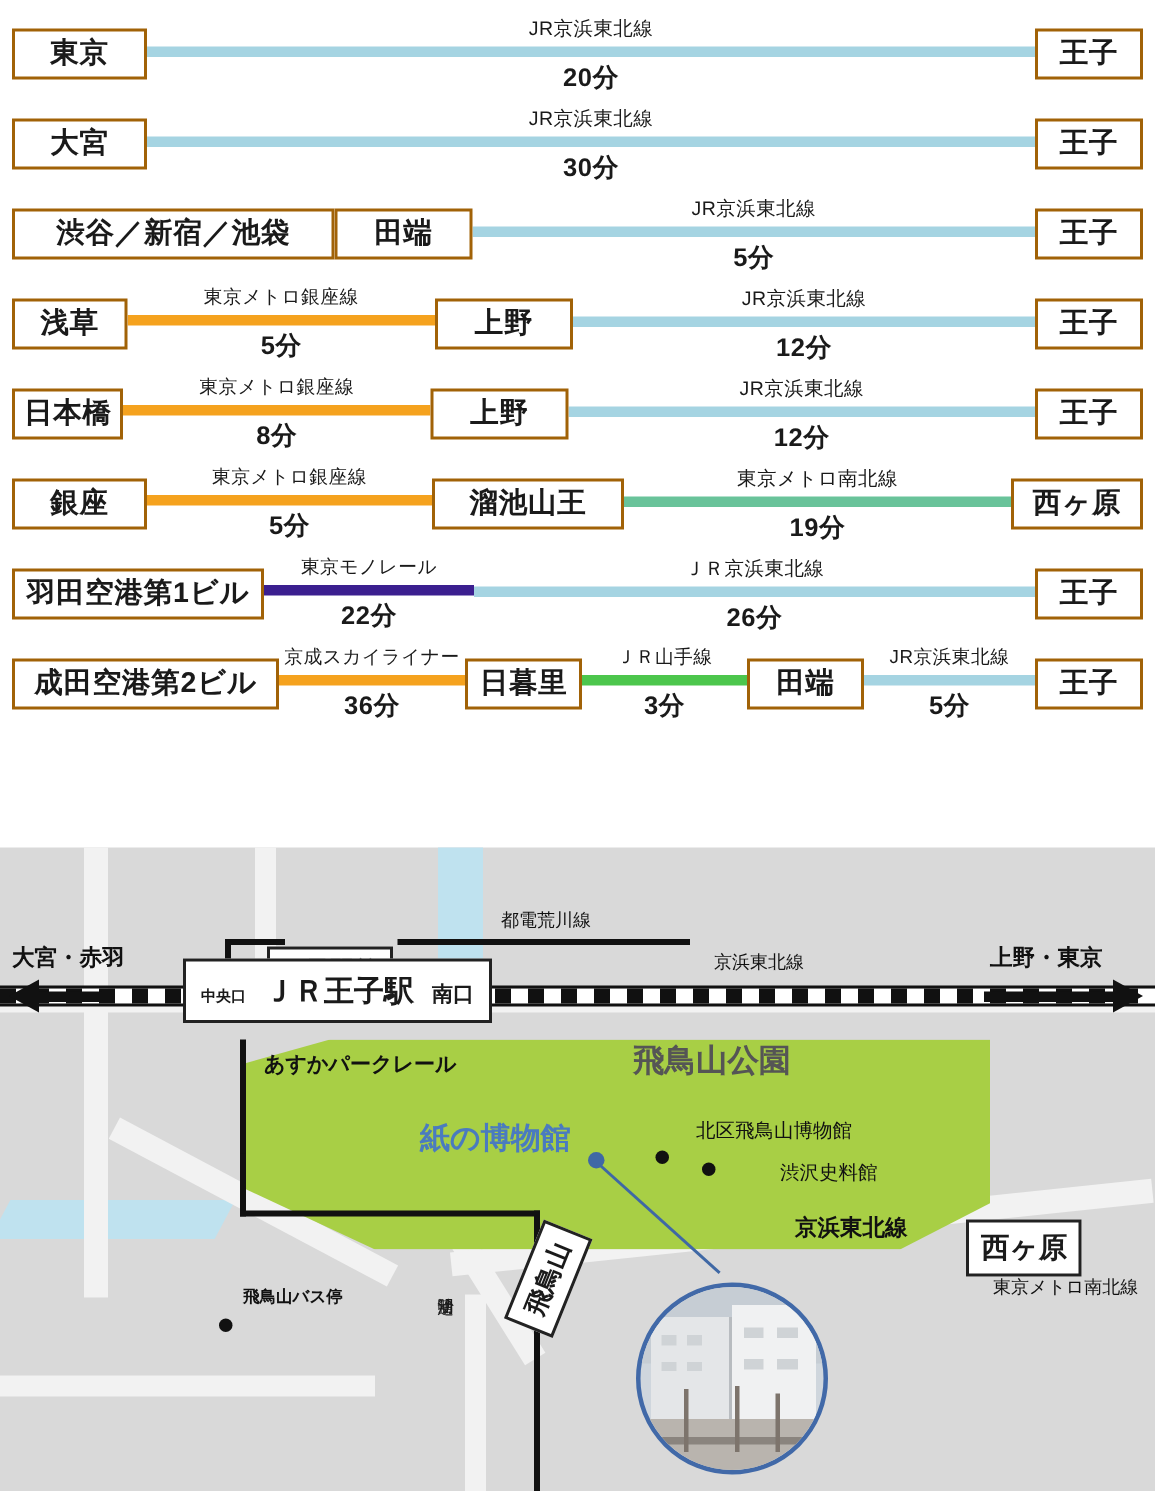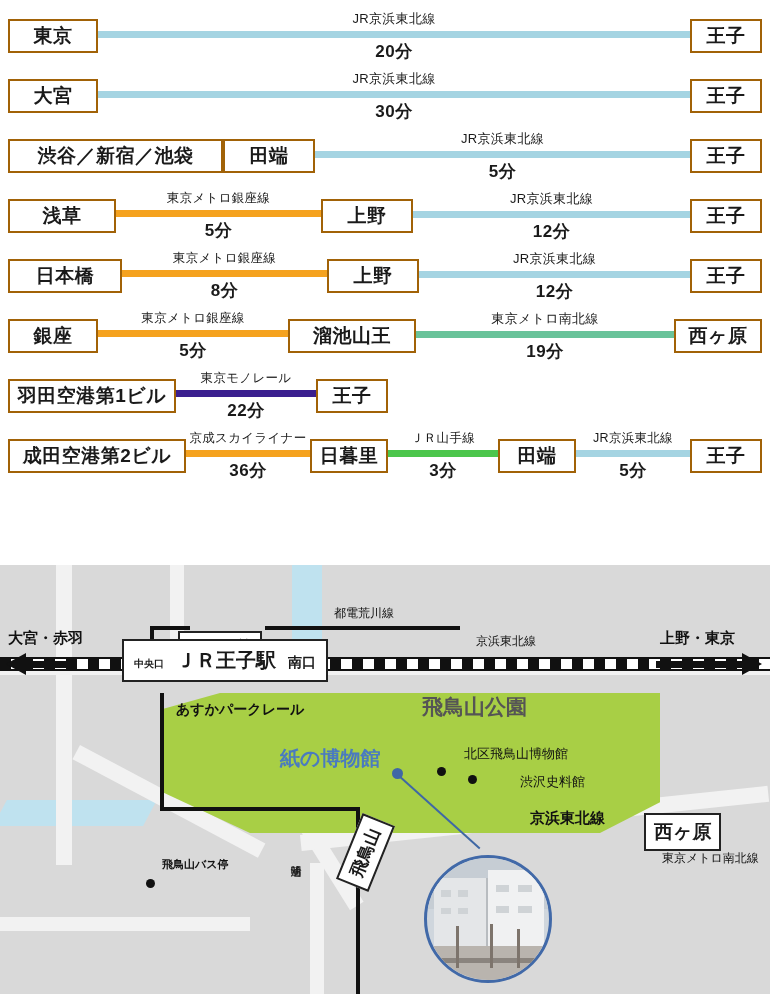--- a/index.html
+++ b/index.html
@@ -203,37 +203,37 @@
     <div class="station" style="width:92px">田端</div>
     <div class="seg">
       <span class="linename">JR京浜東北線</span>
       <span class="bar" style="background:#a5d4e2"></span>
       <span class="dur">5分</span>
     </div>
     <div class="station" style="width:72px">王子</div>
   </div>
 
   <div class="route-row">
-    <div class="station" style="width:108px">浅草</div>
+    <div class="station" style="width:77px">浅草</div>
     <div class="seg short" style="flex:0 0 205px">
       <span class="linename">東京メトロ銀座線</span>
       <span class="bar" style="background:#f5a21e"></span>
       <span class="dur">5分</span>
     </div>
     <div class="station" style="width:92px">上野</div>
     <div class="seg">
       <span class="linename">JR京浜東北線</span>
       <span class="bar" style="background:#a5d4e2"></span>
       <span class="dur">12分</span>
     </div>
     <div class="station" style="width:72px">王子</div>
   </div>
 
   <div class="route-row">
-    <div class="station" style="width:114px">日本橋</div>
+    <div class="station" style="width:74px">日本橋</div>
     <div class="seg short" style="flex:0 0 205px">
       <span class="linename">東京メトロ銀座線</span>
       <span class="bar" style="background:#f5a21e"></span>
       <span class="dur">8分</span>
     </div>
     <div class="station" style="width:92px">上野</div>
     <div class="seg">
       <span class="linename">JR京浜東北線</span>
       <span class="bar" style="background:#a5d4e2"></span>
       <span class="dur">12分</span>
@@ -256,20 +256,25 @@
     </div>
     <div class="station" style="width:88px">西ヶ原</div>
   </div>
 
   <div class="route-row">
     <div class="station" style="width:168px">羽田空港第1ビル</div>
     <div class="seg short" style="flex:0 0 140px">
       <span class="linename">東京モノレール</span>
       <span class="bar" style="background:#3b1f8f"></span>
       <span class="dur">22分</span>
+    </div>
+    <div class="seg">
+      <span class="linename">ＪＲ京浜東北線</span>
+      <span class="bar" style="background:#a5d4e2"></span>
+      <span class="dur">26分</span>
     </div>
     <div class="station" style="width:72px">王子</div>
   </div>
 
   <div class="route-row">
     <div class="station" style="width:178px">成田空港第2ビル</div>
     <div class="seg short" style="flex:0 0 124px">
       <span class="linename">京成スカイライナー</span>
       <span class="bar" style="background:#f5a21e"></span>
       <span class="dur">36分</span>

